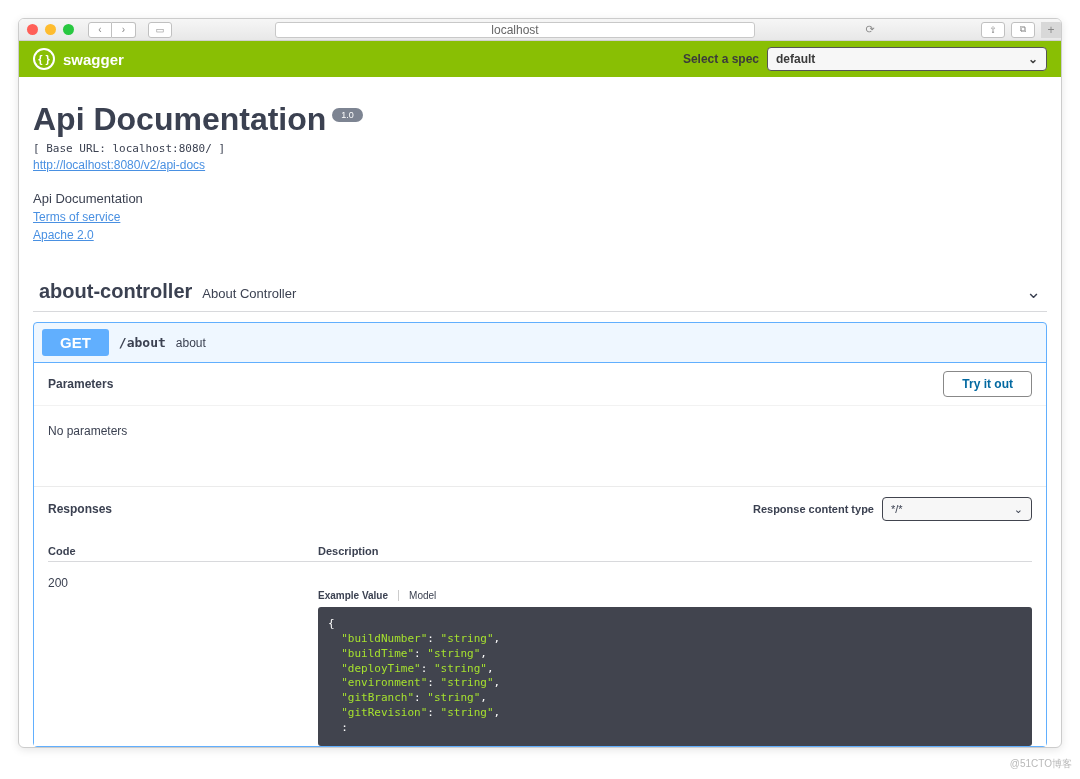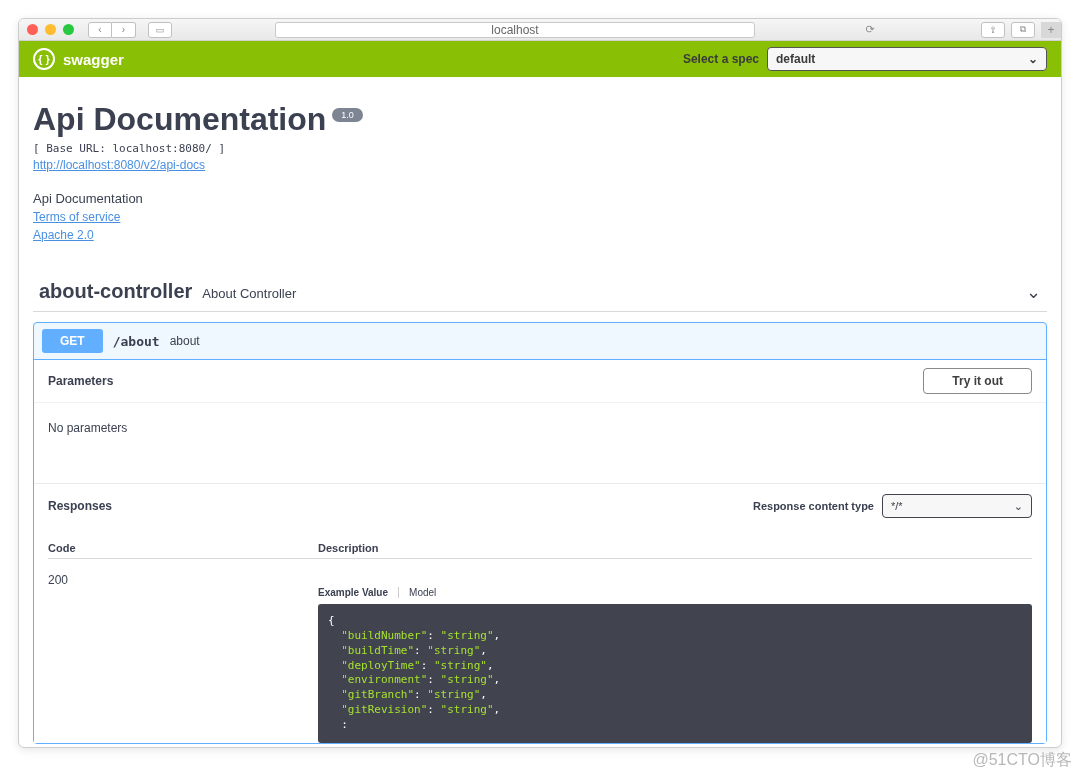--- a/index.html
+++ b/index.html
@@ -32,41 +32,41 @@
 .base { font-family: Menlo, monospace; font-size: 11px; color: #3b4151; margin-top: 4px; }
 .link { color: #4990e2; text-decoration: underline; font-size: 12px; display: inline-block; margin-top: 2px; }
 .desc { font-size: 13px; color: #3b4151; margin-top: 18px; }
 .tlink { color: #4990e2; text-decoration: underline; font-size: 12px; display: block; margin-top: 4px; }
 .tag { display: flex; align-items: baseline; gap: 10px; margin-top: 38px; padding: 0 6px 8px 6px; border-bottom: 1px solid rgba(59,65,81,0.2); cursor: pointer; }
 .tagname { font-size: 20px; font-weight: 700; color: #3b4151; }
 .tagdesc { font-size: 13px; color: #3b4151; }
 .chev { margin-left: auto; font-size: 18px; color: #3b4151; }
 .op { margin-top: 10px; border: 1px solid #61affe; border-radius: 4px; background: #eff7ff; }
 .ophead { display: flex; align-items: center; gap: 10px; padding: 6px 8px; cursor: pointer; }
-.method { background: #61affe; color: #fff; font-size: 12px; font-weight: 700; padding: 5px 18px; border-radius: 3px; }
+.method { background: #61affe; color: #fff; font-size: 15px; font-weight: 700; padding: 5px 18px; border-radius: 3px; }
 .path { font-family: Menlo, monospace; font-size: 13px; font-weight: 700; color: #3b4151; }
 .summ { font-size: 12px; color: #3b4151; }
 .opbody { border-top: 1px solid #61affe; }
 .sechead { display: flex; align-items: center; padding: 8px 14px; background: #fff; border-bottom: 1px solid rgba(0,0,0,0.05); }
 .sectitle { font-size: 12px; font-weight: 700; color: #3b4151; }
-.tryout { margin-left: auto; border: 1px solid #888; background: #fff; border-radius: 4px; font-size: 12px; font-weight: 700; padding: 5px 28px; cursor: pointer; color: #404040; }
+.tryout { margin-left: auto; border: 1px solid #888; background: #fff; border-radius: 4px; font-size: 12px; font-weight: 700; padding: 5px 18px; cursor: pointer; color: #0369a1; }
 .noparam { padding: 18px 14px 48px 14px; font-size: 12px; color: #3b4151; background: #fff; }
 .respbar { display: flex; align-items: center; padding: 10px 14px; background: #fff; border-top: 1px solid rgba(0,0,0,0.08); }
 .rct { margin-left: auto; font-size: 11px; font-weight: 700; color: #3b4151; margin-right: 8px; }
 .rctsel { width: 150px; height: 24px; border: 1px solid #41444e; border-radius: 4px; background: #f7f7f7; font-size: 11px; padding: 0 8px; display: flex; align-items: center; justify-content: space-between; color: #3b4151; }
 .rtbl { display: grid; grid-template-columns: 270px 1fr; padding: 14px 14px 0 14px; background: #fff; }
 .rth { font-size: 11px; font-weight: 700; color: #3b4151; border-bottom: 1px solid rgba(59,65,81,0.2); padding-bottom: 4px; }
 .rtd { font-size: 12px; color: #3b4151; padding-top: 14px; }
 .msgbox { background: #41444e; color: #fff; font-size: 11px; font-style: italic; padding: 8px 10px; border-radius: 3px; }
 .tabs { display: flex; gap: 10px; margin-top: 14px; font-size: 10px; }
 .tab { color: #3b4151; cursor: pointer; }
 .tab.active { font-weight: 700; border-right: 1px solid #ccc; padding-right: 10px; }
 .code { background: #41444e; color: #fff; font-family: Menlo, monospace; font-size: 11px; padding: 10px; border-radius: 3px; margin-top: 6px; white-space: pre; line-height: 1.35; }
 .hl { color: #a6e22e; }
-.watermark { position: absolute; right: 8px; bottom: 8px; font-size: 16px; color: #b8b8b8; }
+.watermark { position: absolute; right: 8px; bottom: 8px; font-size: 10px; color: #b8b8b8; }
 </style>
 </head>
 <body>
 
 <div class="window">
   <div class="titlebar">
     <div class="traffic">
       <div class="tl r"></div>
       <div class="tl y"></div>
       <div class="tl g"></div>

